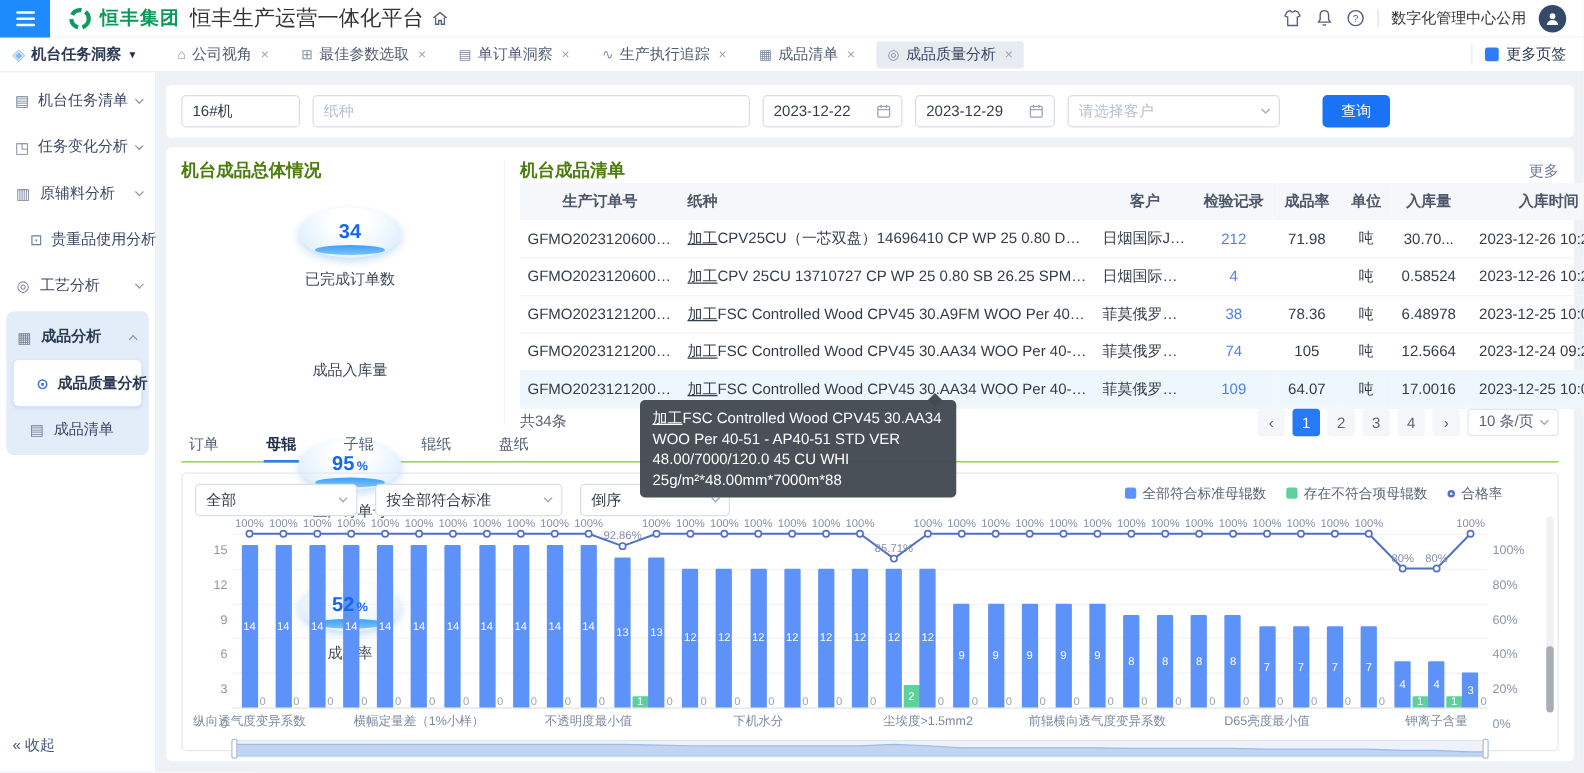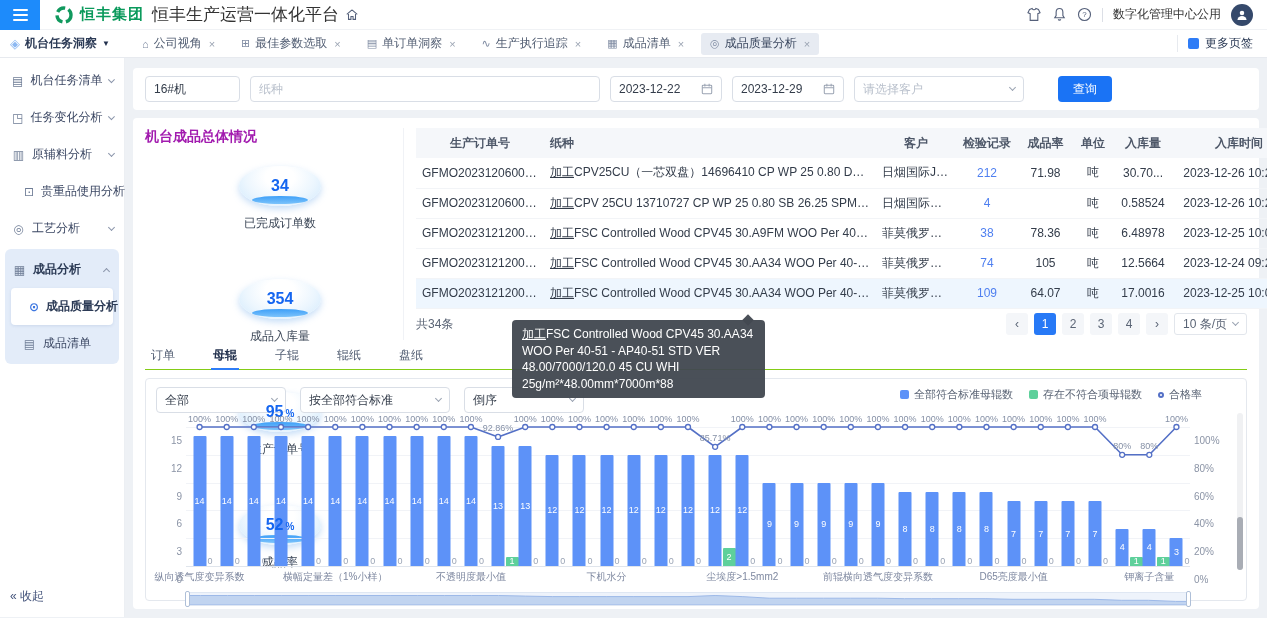--- a/index.html
+++ b/index.html
@@ -1,18 +1,18 @@
 <!DOCTYPE html>
 <html><head>
 <meta charset="utf-8">
 <style>
   * { box-sizing: border-box; margin: 0; padding: 0; }
   html,body { width:1267px; height:618px; overflow:hidden; }
   body { font-family:"Liberation Sans","DejaVu Sans",sans-serif; background:#eef1f5; color:#333c4a; position:relative; font-size:12px; }
-  h3 { font-size:14px; color:#a21caf; font-weight:bold; }
+  h3 { font-size:14px; color:#4d7c0f; font-weight:bold; }
 
   
   .topbar { height:30px; background:#fff; display:flex; align-items:center; border-bottom:1px solid #f0f2f5; }
   .hamburger { width:40px; height:30px; background:#1d8bfb; display:flex; flex-direction:column; justify-content:center; align-items:center; gap:3px; cursor:pointer; }
   .hamburger i { width:15px; height:2px; background:#fff; border-radius:1px; }
   .brand { display:flex; align-items:center; gap:6px; padding-left:14px; }
   .brand-name { color:#0b9a5c; font-weight:bold; font-size:15px; letter-spacing:1px; }
   .app-title { color:#333; font-size:17px; margin-left:2px; }
   .top-actions { margin-left:auto; display:flex; align-items:center; gap:10px; padding-right:14px; }
   .top-actions .divider { width:1px; height:14px; background:#dcdfe6; }
@@ -304,41 +304,42 @@
         <section class="stats-panel">
           <h3>机台成品总体情况</h3>
           <div class="stats-grid">
               <div class="stat">
                 <div class="pill">
                   <div class="num">34</div>
                 </div>
                 <div class="slab">已完成订单数</div>
               </div>
               <div class="stat">
-                <div class="pill">
-                  <div class="num">354</div>
-                </div>
                 <div class="slab">成品入库量</div>
               </div>
               <div class="stat">
                 <div class="pill">
                   <div class="num">95<span class="unit">%</span></div>
                 </div>
                 <div class="slab">生产订单号</div>
               </div>
               <div class="stat">
                 <div class="pill">
                   <div class="num">52<span class="unit">%</span></div>
                 </div>
                 <div class="slab">成品率</div>
               </div>
             </div>
         </section>
 
         <section class="table-panel">
+          <div class="tp-head">
+            <h3>机台成品清单</h3>
+            <a class="more">更多</a>
+          </div>
           <table>
             <thead>
                 <tr>
                   <th class="c0">生产订单号</th>
                   <th class="c1">纸种</th>
                   <th class="c2">客户</th>
                   <th class="c3">检验记录</th>
                   <th class="c4">成品率</th>
                   <th class="c5">单位</th>
                   <th class="c6">入库量</th>

